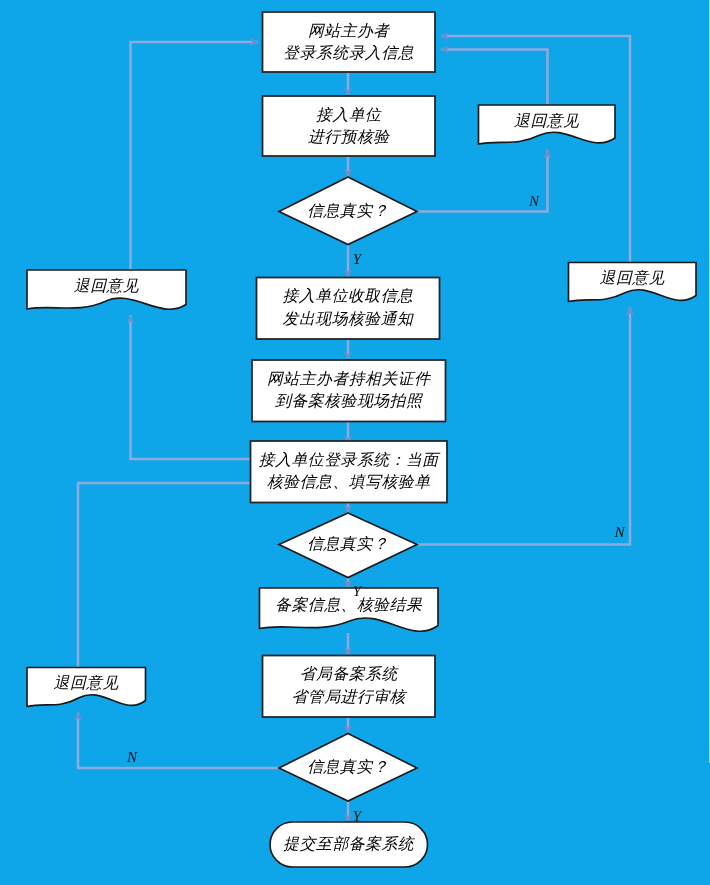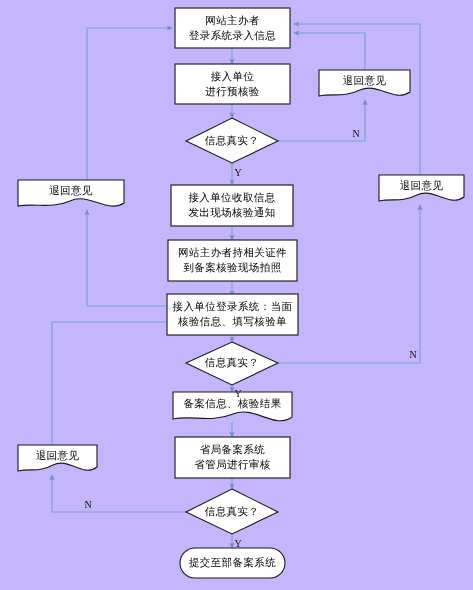--- a/index.html
+++ b/index.html
@@ -1,21 +1,21 @@
 <!DOCTYPE html>
 <html><head>
 <meta charset="utf-8">
 <style>
   html,body{margin:0;padding:0;background:#ffffff;}
   body{
     width:473px;height:590px;
     font-family:"Liberation Sans","DejaVu Sans",sans-serif;
     overflow:hidden;
   }
-  #chart-root{position:relative;width:473px;height:590px;background:#c4b5fd;}
+  #chart-root{position:relative;width:473px;height:590px;background:#0ea5e9;font-style:italic;}
   svg#flow{display:block;width:473px;height:590px;}
   .node-text{
     font-family:"DejaVu Sans","Liberation Sans",sans-serif;
     font-size:10.5px;
     fill:#000000;
     text-anchor:middle;
     dominant-baseline:middle;
     letter-spacing:0.4px;
   }
   .edge-label{

